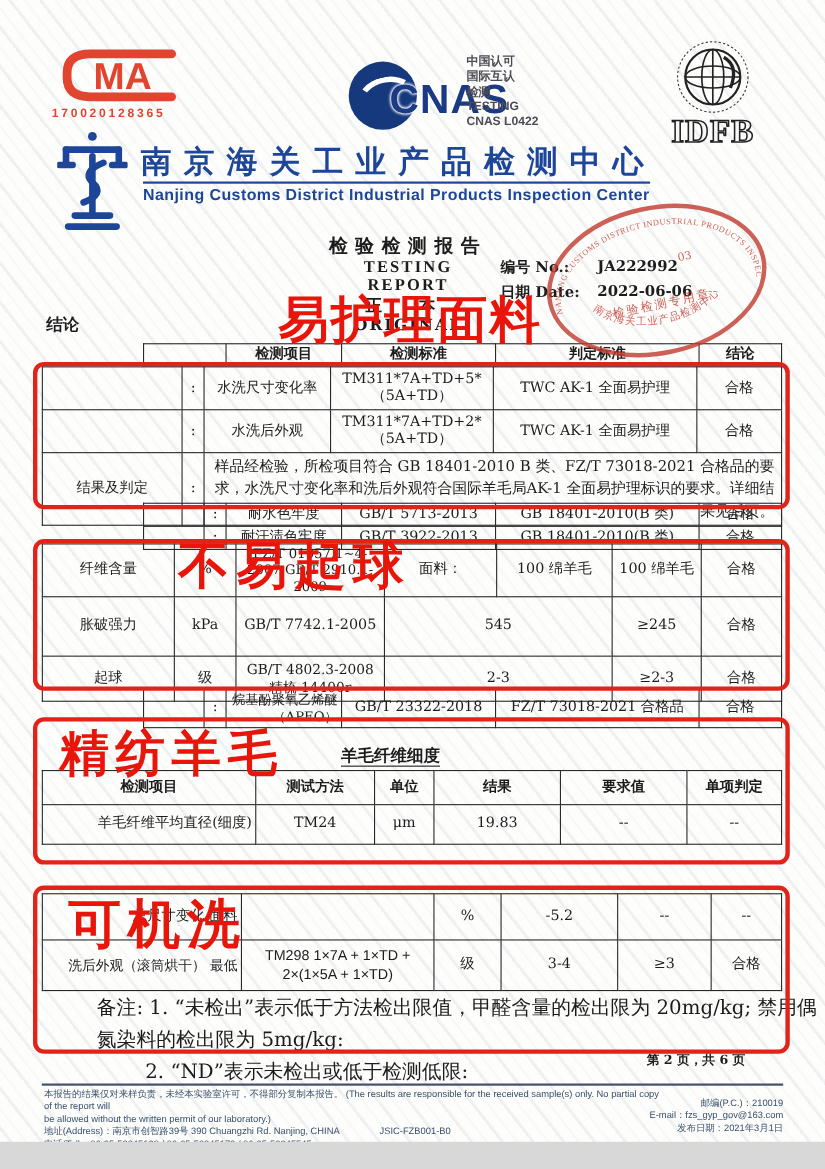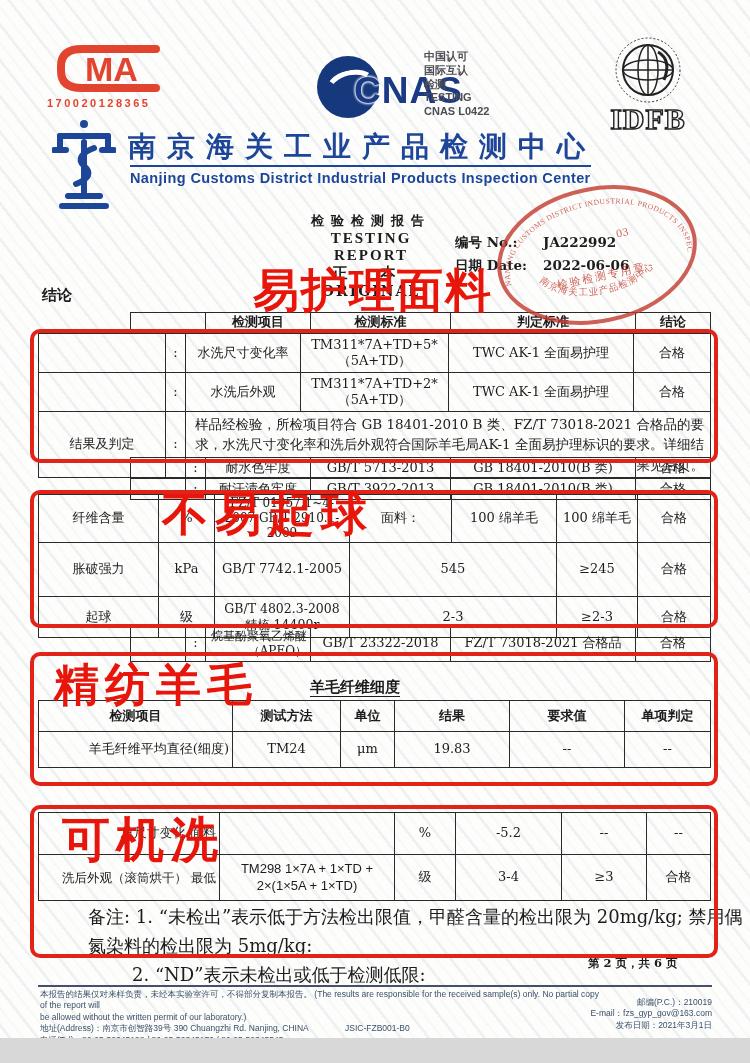--- a/index.html
+++ b/index.html
@@ -23,21 +23,21 @@
   .cnas-circle:after{content:"";position:absolute;left:8px;top:14px;width:44px;height:30px;
     border:5px solid #fff;border-color:#fff transparent transparent transparent;border-radius:50%;transform:rotate(-12deg);}
   .cnas-word{font-family:"Liberation Sans",sans-serif;font-weight:700;font-size:37px;color:#1a3a85;
     text-shadow:0 0 3px #fff,0 0 3px #fff,0 0 3px #fff;letter-spacing:1px;}
   .accred{font-family:"Liberation Sans",sans-serif;font-size:11px;line-height:1.25;color:#4c4c54;font-weight:bold;}
   
   .title-cn{color:#1d4699;font-weight:bold;font-size:28px;letter-spacing:11px;white-space:nowrap;}
   .title-en{color:#1d4699;font-weight:bold;font-size:14.5px;letter-spacing:0.4px;white-space:nowrap;
     border-top:2px solid #1d4699;padding-top:3px;font-family:"Liberation Sans",sans-serif;}
   
-  .rep-cn{font-size:13px;font-weight:bold;letter-spacing:7px;}
+  .rep-cn{font-size:17px;font-weight:bold;letter-spacing:7px;}
   .rep-en{font-size:15px;font-weight:bold;letter-spacing:2px;font-family:"Liberation Serif",serif;}
   .rep-copy{font-size:15px;font-weight:bold;letter-spacing:14px;}
   .rep-orig{font-size:14px;font-weight:bold;letter-spacing:2px;}
   .no-row{display:flex;font-size:13.5px;font-weight:bold;margin-bottom:5px;}
   .no-row .lbl{width:88px;}
   
   .anno{color:#e8150b;font-family:"Liberation Sans",sans-serif;font-weight:900;z-index:30;white-space:nowrap;}
   
   .redbox{position:absolute;border:4px solid #e2231a;border-radius:10px;z-index:20;pointer-events:none;}
   

